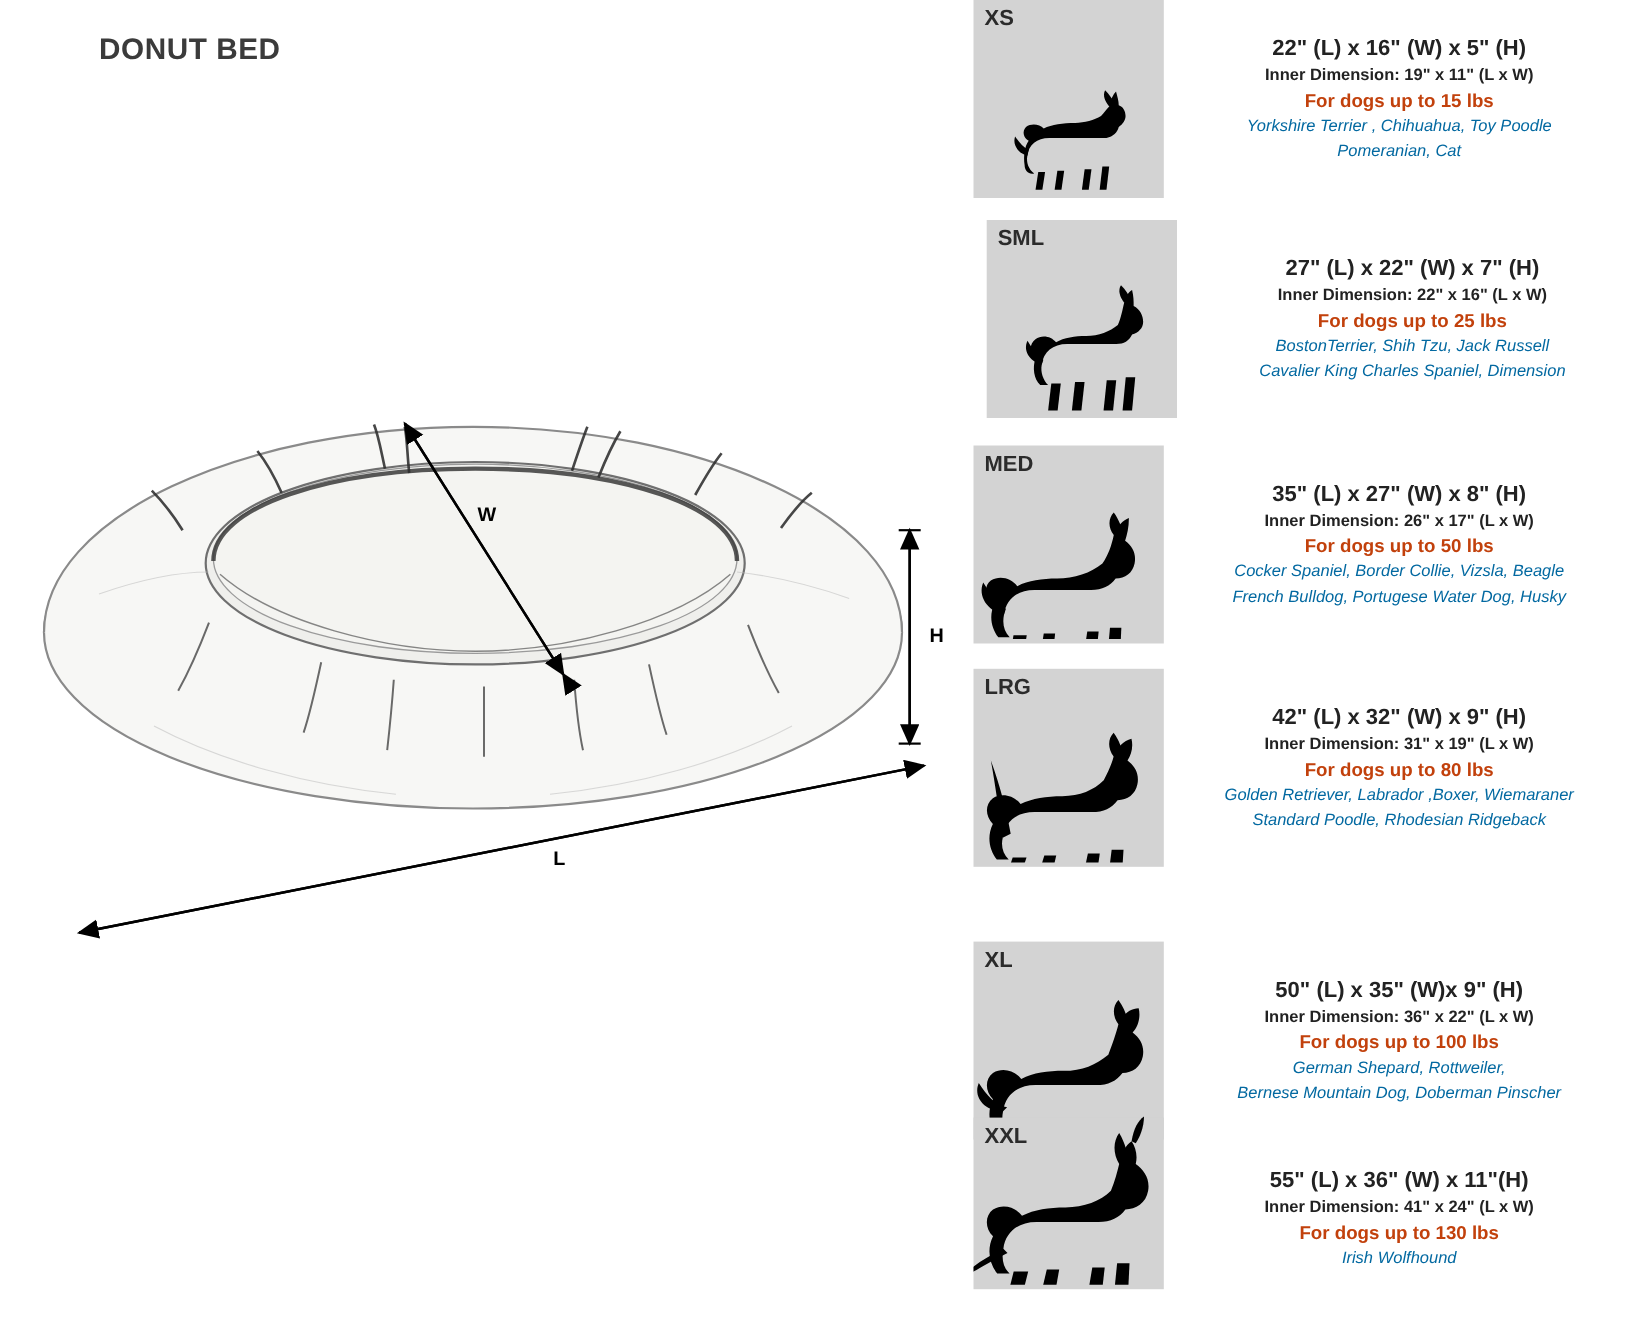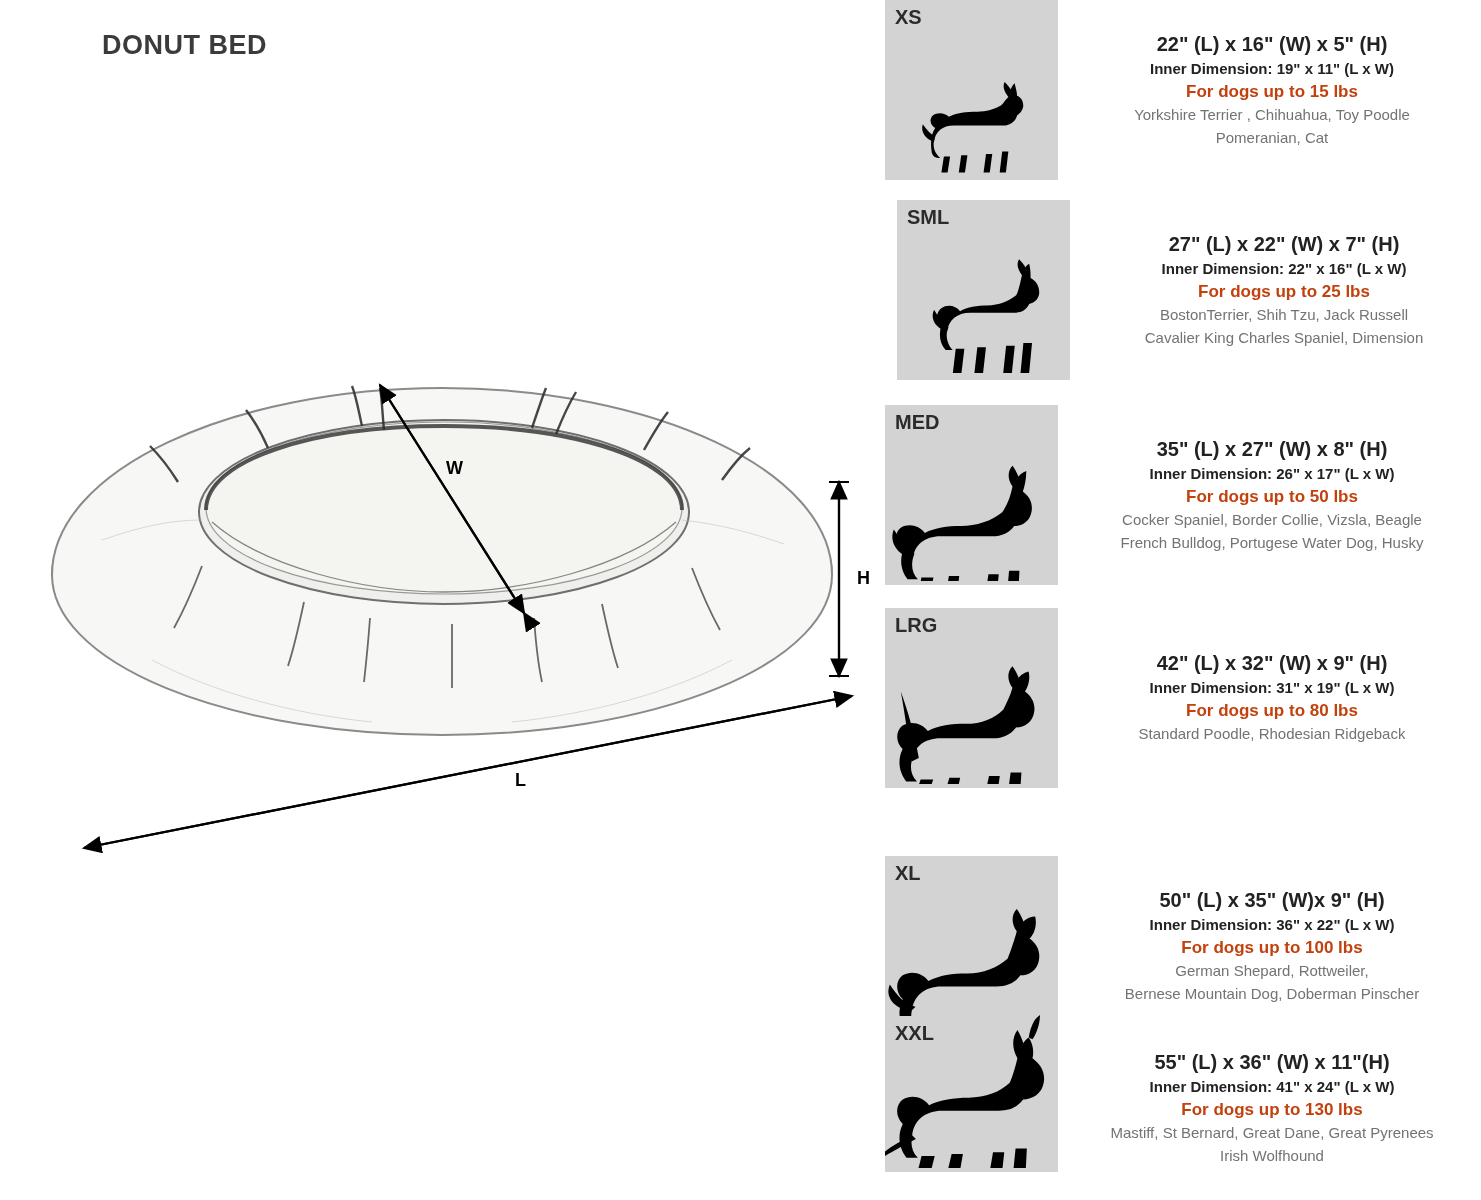--- a/index.html
+++ b/index.html
@@ -12,21 +12,21 @@
     height: 1200px;
     position: relative;
     font-family: "Liberation Sans", sans-serif;
     color: #231f20;
     overflow: hidden;
   }
 
   
   #left-panel {
     position: absolute;
-    left: 12px;
+    left: 0;
     top: 0;
     width: 880px;
     height: 1200px;
     text-align: right;
   }
 
   #product-title {
     position: absolute;
     left: 90px;
     top: 30px;
@@ -132,22 +132,23 @@
     line-height: 1.45;
   }
   .dim-weight {
     font-size: 17px;
     font-weight: bold;
     color: #c2410c;
     line-height: 1.45;
   }
   .breed-line {
     font-size: 15px;
-    color: #737373;
+    color: #0369a1;
     line-height: 1.5;
+    font-style: italic;
   }
 </style>
 </head>
 <body>
 
 <div id="left-panel">
 
   <div id="product-title">DONUT BED</div>
 
   <svg id="bed-illustration" viewBox="0 0 820 420">
@@ -316,20 +317,21 @@
           <path d="M124 116 L120 148 L134 148 L136 116 Z"></path>
           <path d="M126 22 C120 14 120 4 126 -2 C132 6 134 14 136 20 Z"></path>
           <path d="M14 104 C10 76 6 48 2 26 C10 48 18 76 22 100 Z"></path>
         </g>
       </svg>
     </div>
     <div class="size-info">
       <div class="dim-main">42" (L) x 32" (W) x 9" (H)</div>
       <div class="dim-inner">Inner Dimension: 31" x 19" (L x W)</div>
       <div class="dim-weight">For dogs up to 80 lbs</div>
+      <div class="breed-line">Golden Retriever, Labrador ,Boxer, Wiemaraner</div>
       <div class="breed-line">Standard Poodle, Rhodesian Ridgeback</div>
     </div>
   </div>
 
   <div class="size-row" style="top:856px;">
     <div class="size-thumb">
       <div class="size-code">XL</div>
       <svg class="dog-svg" viewBox="0 0 173 150">
         <g fill="#000" transform="translate(14,40) scale(0.92)">
           <path d="M128 10 C132 0 140 -6 148 -6 C150 2 148 12 142 18 C150 24 154 32 152 42 C150 52 142 58 132 58
@@ -370,18 +372,17 @@
           <path d="M100 114 L94 150 L108 150 L112 114 Z"></path>
           <path d="M124 110 L120 150 L134 150 L136 110 Z"></path>
           <path d="M14 96 C-2 104 -16 112 -26 124 C-14 118 -2 110 18 100 Z"></path>
         </g>
       </svg>
     </div>
     <div class="size-info" style="height:184px;">
       <div class="dim-main">55" (L) x 36" (W) x 11"(H)</div>
       <div class="dim-inner">Inner Dimension: 41" x 24" (L x W)</div>
       <div class="dim-weight">For dogs up to 130 lbs</div>
-      <div class="breed-line">Mastiff, St Bernard, Great Dane, Great Pyrenees</div>
       <div class="breed-line">Irish Wolfhound</div>
     </div>
   </div>
 
 </div>
 
 </body></html>

